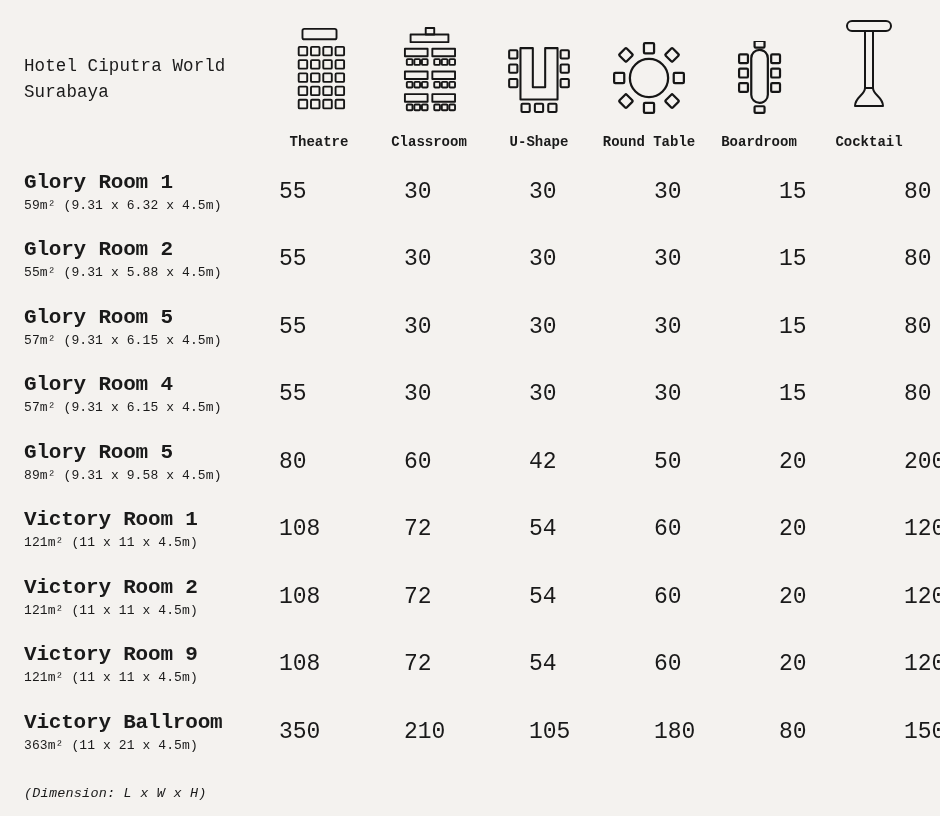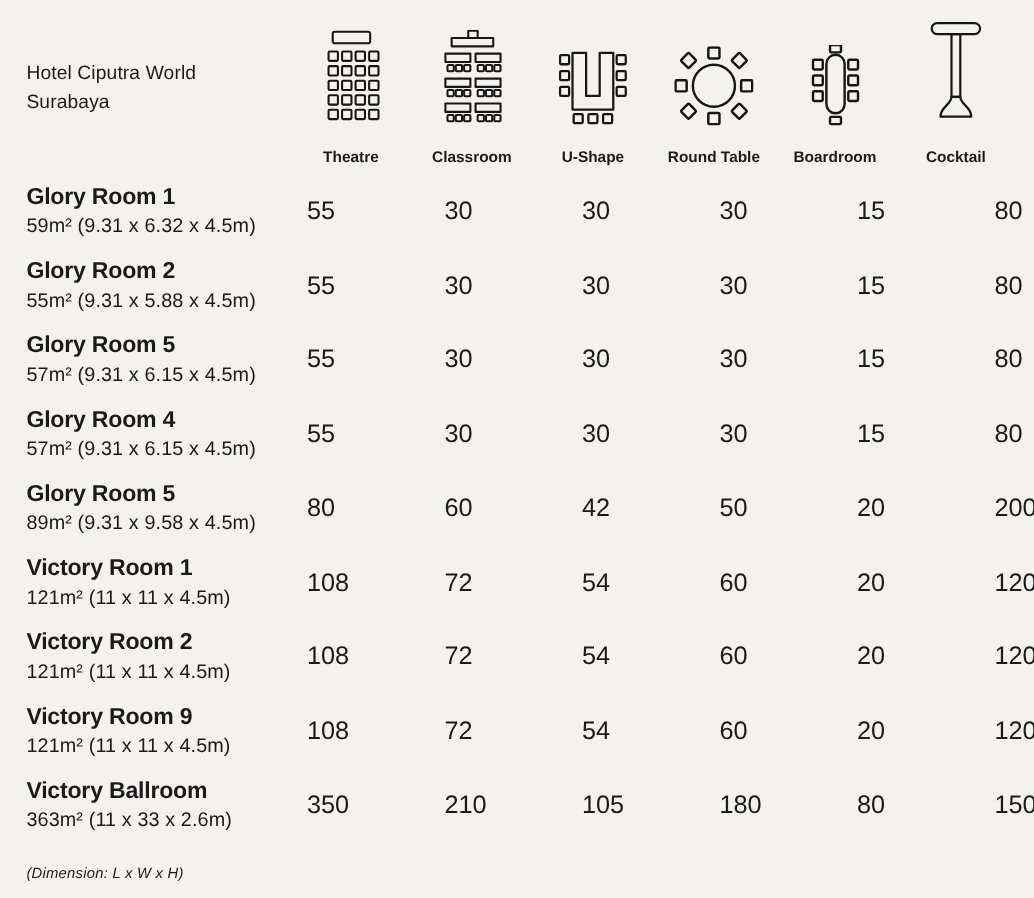--- a/index.html
+++ b/index.html
@@ -1,20 +1,20 @@
 <!DOCTYPE html>
 <html><head>
 <meta charset="utf-8">
 <style>
   html,body{margin:0;padding:0;}
   body{background:#f4f2ef;}
   .sheet{
     width:940px;height:816px;box-sizing:border-box;
     background:#f4f2ef;color:#1a1a1a;
-    font-family:Liberation Sans, sans-serif;
+    font-family:Liberation Mono, monospace;
     padding:10px 0 0 0;overflow:hidden;
   }
   .grid{
     display:grid;
     grid-template-columns:240px repeat(6,110px);
     padding-left:24px;
   }
   
   .header-row{height:148px;align-items:end;}
   .hotel-name{
@@ -23,21 +23,21 @@
   }
   .col-head{
     display:flex;flex-direction:column;align-items:center;
     justify-content:flex-end;padding-bottom:8px;text-align:center;
   }
   .col-head svg{fill:none;stroke:#161616;stroke-width:2;stroke-linejoin:round;}
   .col-label{font-size:14px;font-weight:bold;margin-top:15px;white-space:nowrap;}
   
   .data-row{height:67.5px;align-items:center;gap:15px;}
   .room-name{font-size:21px;font-weight:bold;letter-spacing:-0.2px;}
-  .room-dims{font-size:18px;margin-top:4px;letter-spacing:0.1px;}
+  .room-dims{font-size:13px;margin-top:4px;letter-spacing:0.1px;}
   .cap{text-align:left;font-size:23px;}
   
   .footer-note{
     margin:20px 0 0 24px;font-size:13.5px;font-style:italic;letter-spacing:0.2px;
   }
 </style>
 </head>
 <body>
 
 <div class="sheet">
@@ -292,21 +292,21 @@
     <div class="cap">72</div>
     <div class="cap">54</div>
     <div class="cap">60</div>
     <div class="cap">20</div>
     <div class="cap">120</div>
   </div>
 
   <div class="grid data-row">
     <div class="room-cell">
       <div class="room-name">Victory Ballroom</div>
-      <div class="room-dims">363m² (11 x 33 x 2.6m)</div>
+      <div class="room-dims">363m² (11 x 21 x 4.5m)</div>
     </div>
     <div class="cap">350</div>
     <div class="cap">210</div>
     <div class="cap">105</div>
     <div class="cap">180</div>
     <div class="cap">80</div>
     <div class="cap">150</div>
   </div>
 </div>
 

